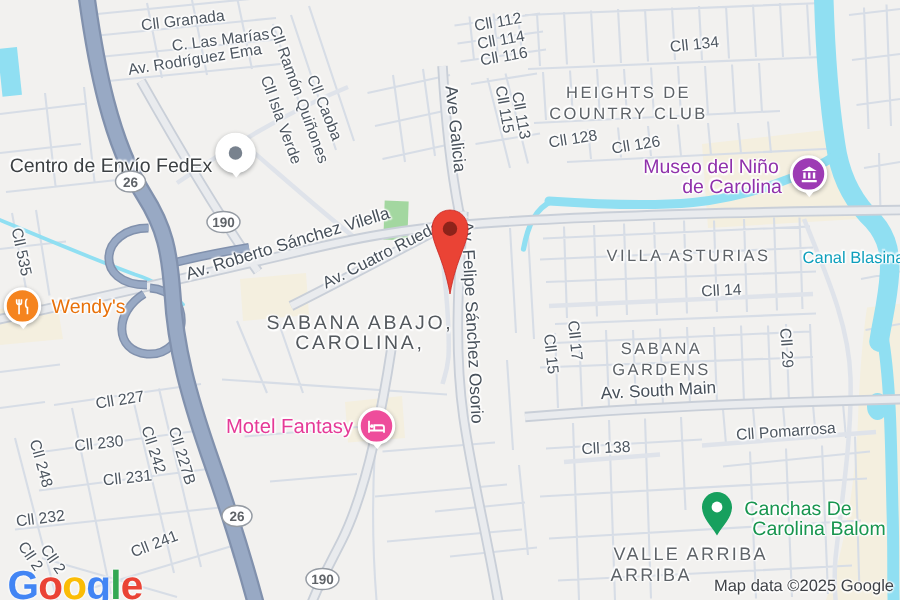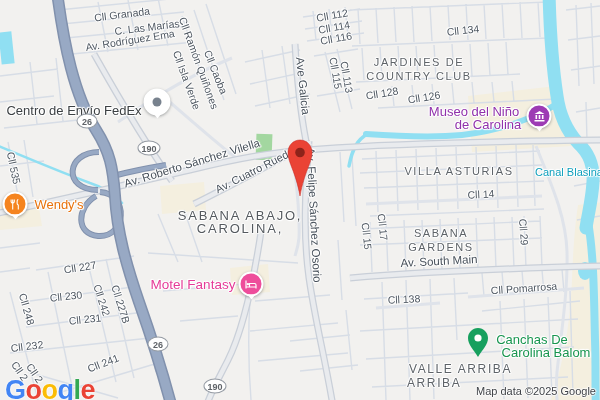--- a/index.html
+++ b/index.html
@@ -158,21 +158,21 @@
   <span class="lbl st" style="left:121px;top:304px;transform:translate(-50%,-50%) rotate(73deg)">Cll 227B</span>
   <span class="lbl st" style="left:27px;top:309px;transform:translate(-50%,-50%) rotate(74deg)">Cll 248</span>
   <span class="lbl st" style="left:85px;top:319px;transform:translate(-50%,-50%) rotate(-6deg)">Cll 231</span>
   <span class="lbl st" style="left:27px;top:346px;transform:translate(-50%,-50%) rotate(-7deg)">Cll 232</span>
   <span class="lbl st" style="left:103px;top:363px;transform:translate(-50%,-50%) rotate(-21deg)">Cll 241</span>
   <span class="lbl st partial" style="left:20px;top:371px;transform:translate(-50%,-50%) rotate(56deg)">Cll 2</span>
   <span class="lbl st partial" style="left:35px;top:373px;transform:translate(-50%,-50%) rotate(56deg)">Cll 2</span>
   <span class="lbl st" style="left:404px;top:299px;transform:translate(-50%,-50%) rotate(-3deg)">Cll 138</span>
   <span class="lbl st" style="left:524px;top:288px;transform:translate(-50%,-50%) rotate(-4deg)">Cll Pomarrosa</span>
 
-  <span class="lbl hood" style="left:419px;top:62px;transform:translate(-50%,-50%)">JARDINES DE</span>
+  <span class="lbl hood" style="left:419px;top:62px;transform:translate(-50%,-50%)">HEIGHTS DE</span>
   <span class="lbl hood" style="left:419px;top:76px;transform:translate(-50%,-50%)">COUNTRY CLUB</span>
   <span class="lbl hood" style="left:459px;top:171px;transform:translate(-50%,-50%)">VILLA ASTURIAS</span>
   <span class="lbl hood" style="left:441px;top:233px;transform:translate(-50%,-50%)">SABANA</span>
   <span class="lbl hood" style="left:441px;top:247px;transform:translate(-50%,-50%)">GARDENS</span>
   <span class="lbl hood" style="left:409px;top:362px;font-size:12px">VALLE ARRIBA</span>
   <span class="lbl hood" style="left:407px;top:376px;font-size:12px">ARRIBA</span>
   <span class="lbl city" style="left:240px;top:215px;transform:translate(-50%,-50%)">SABANA ABAJO,</span>
   <span class="lbl city" style="left:240px;top:228px;transform:translate(-50%,-50%)">CAROLINA,</span>
   <span class="lbl canal-t" style="left:569px;top:172px;transform:translate(-50%,-50%)">Canal Blasina</span>
 

